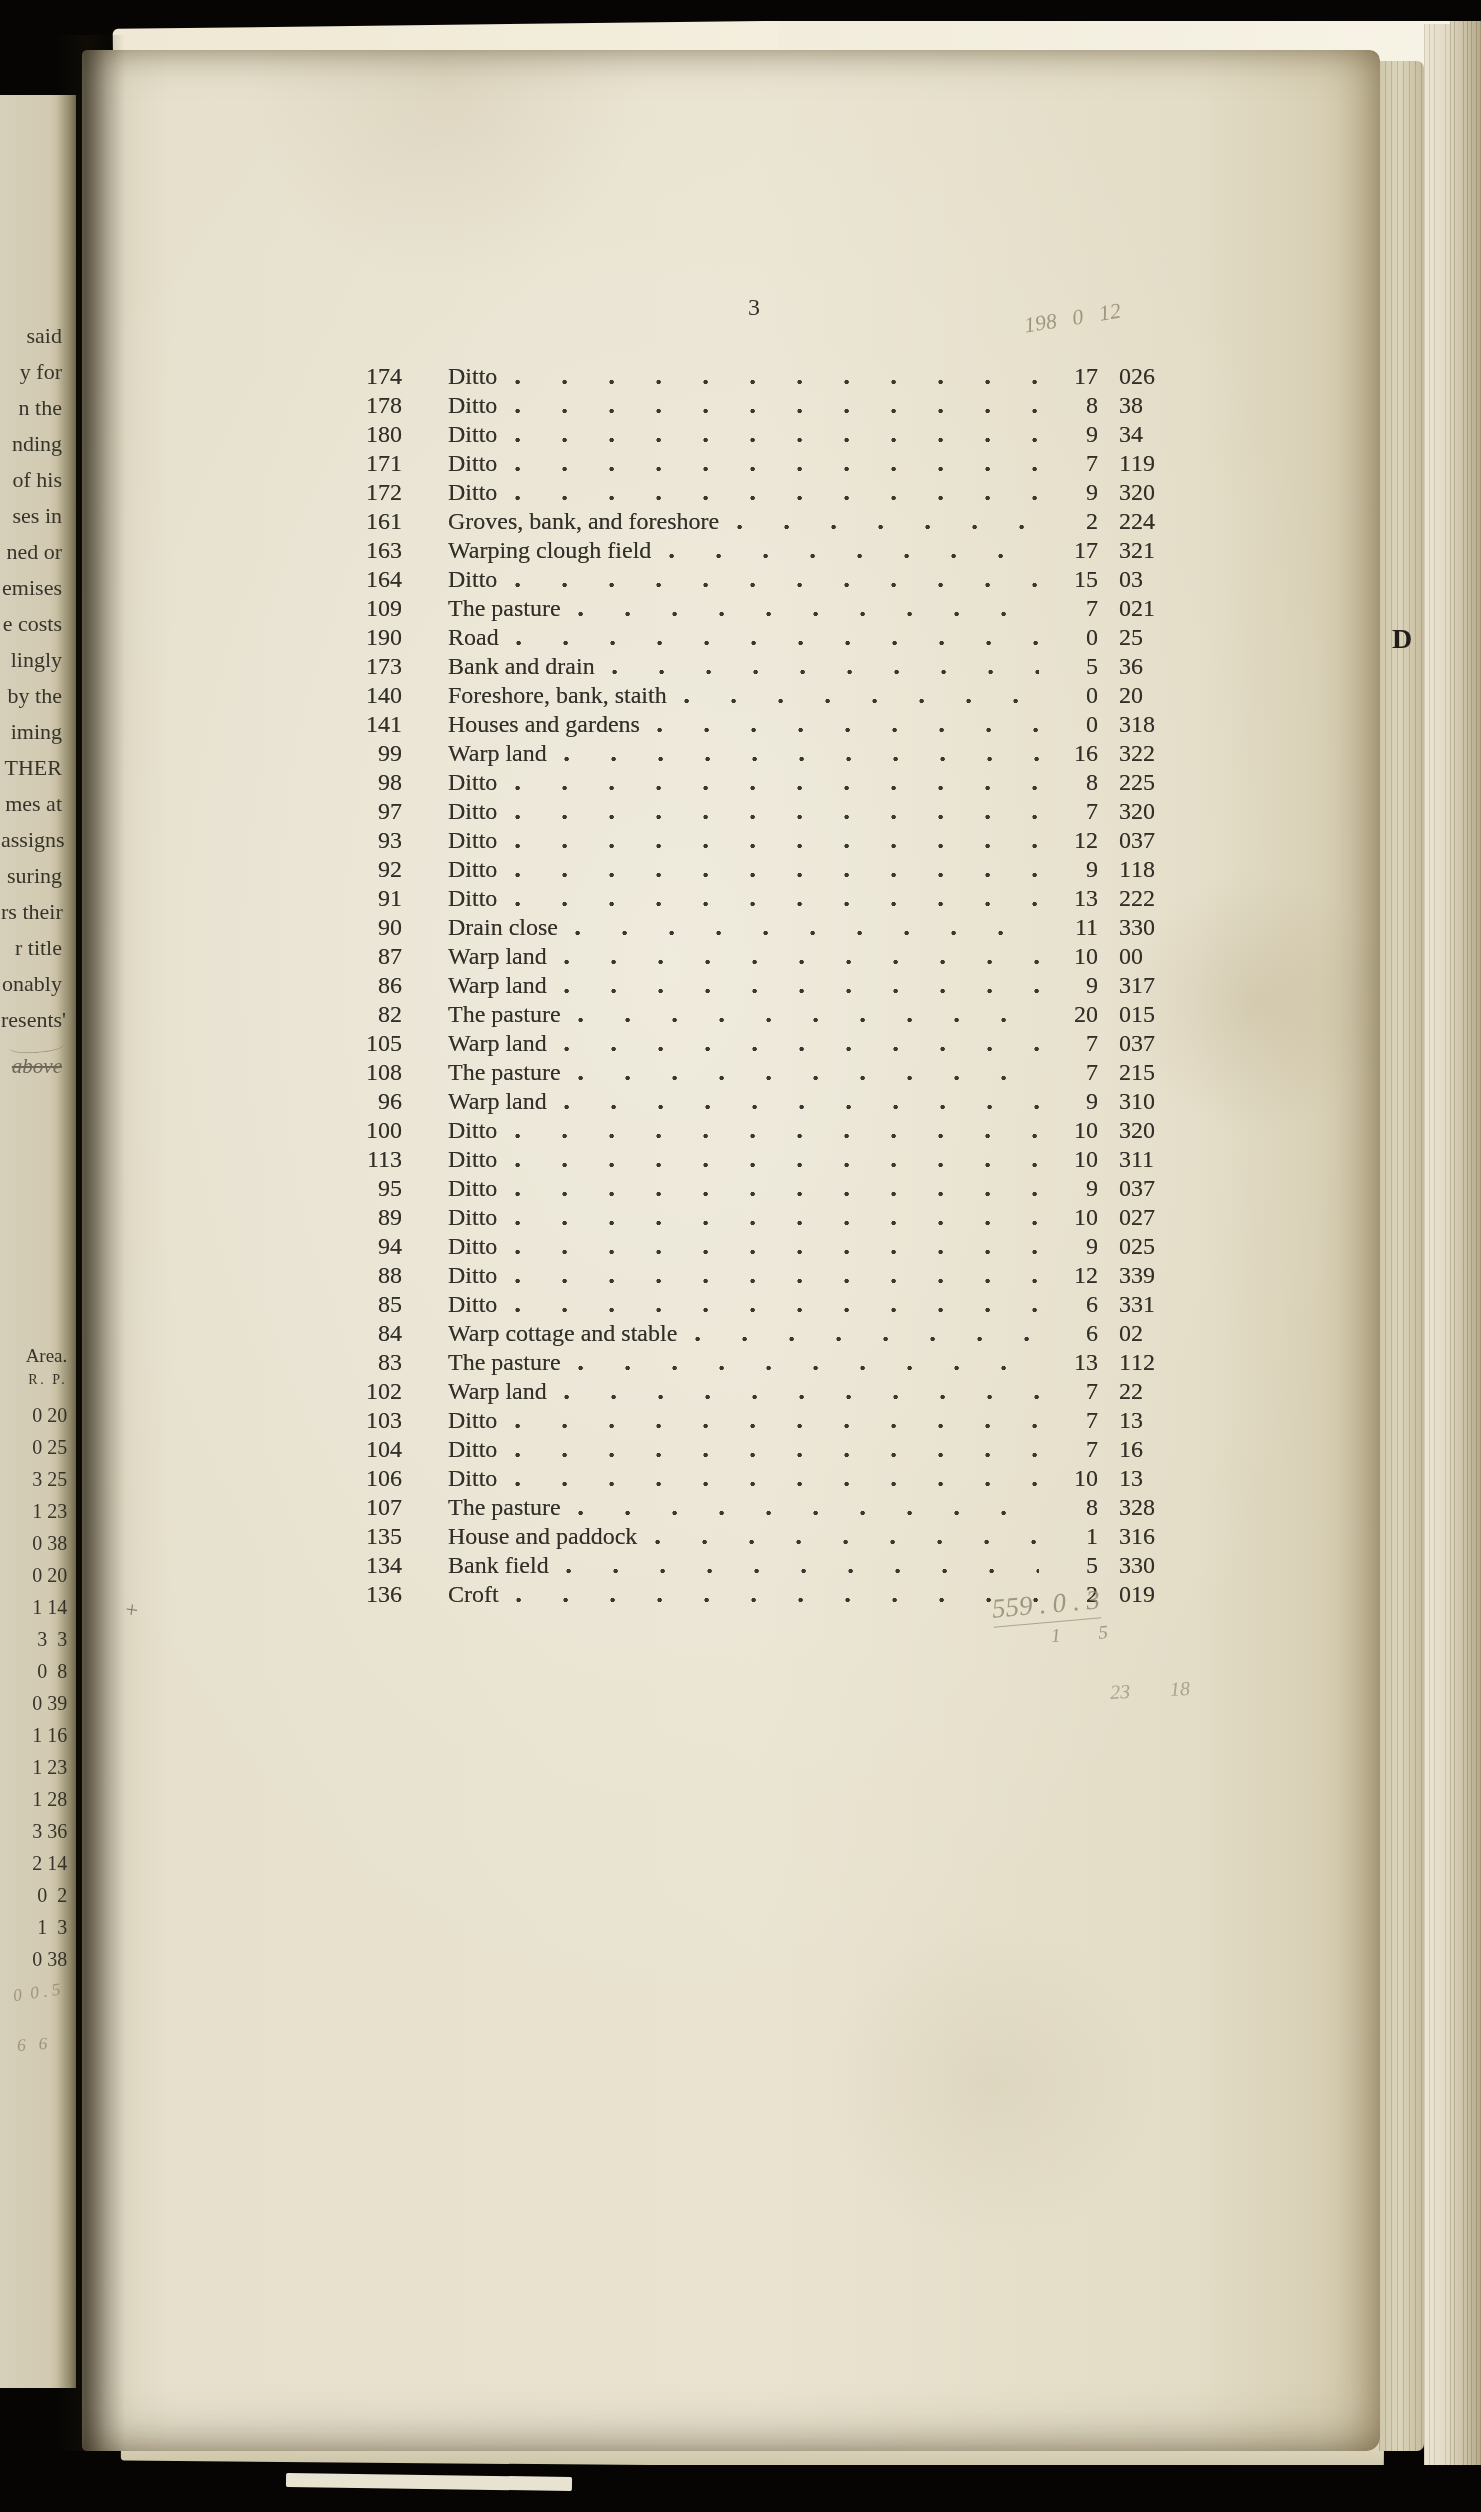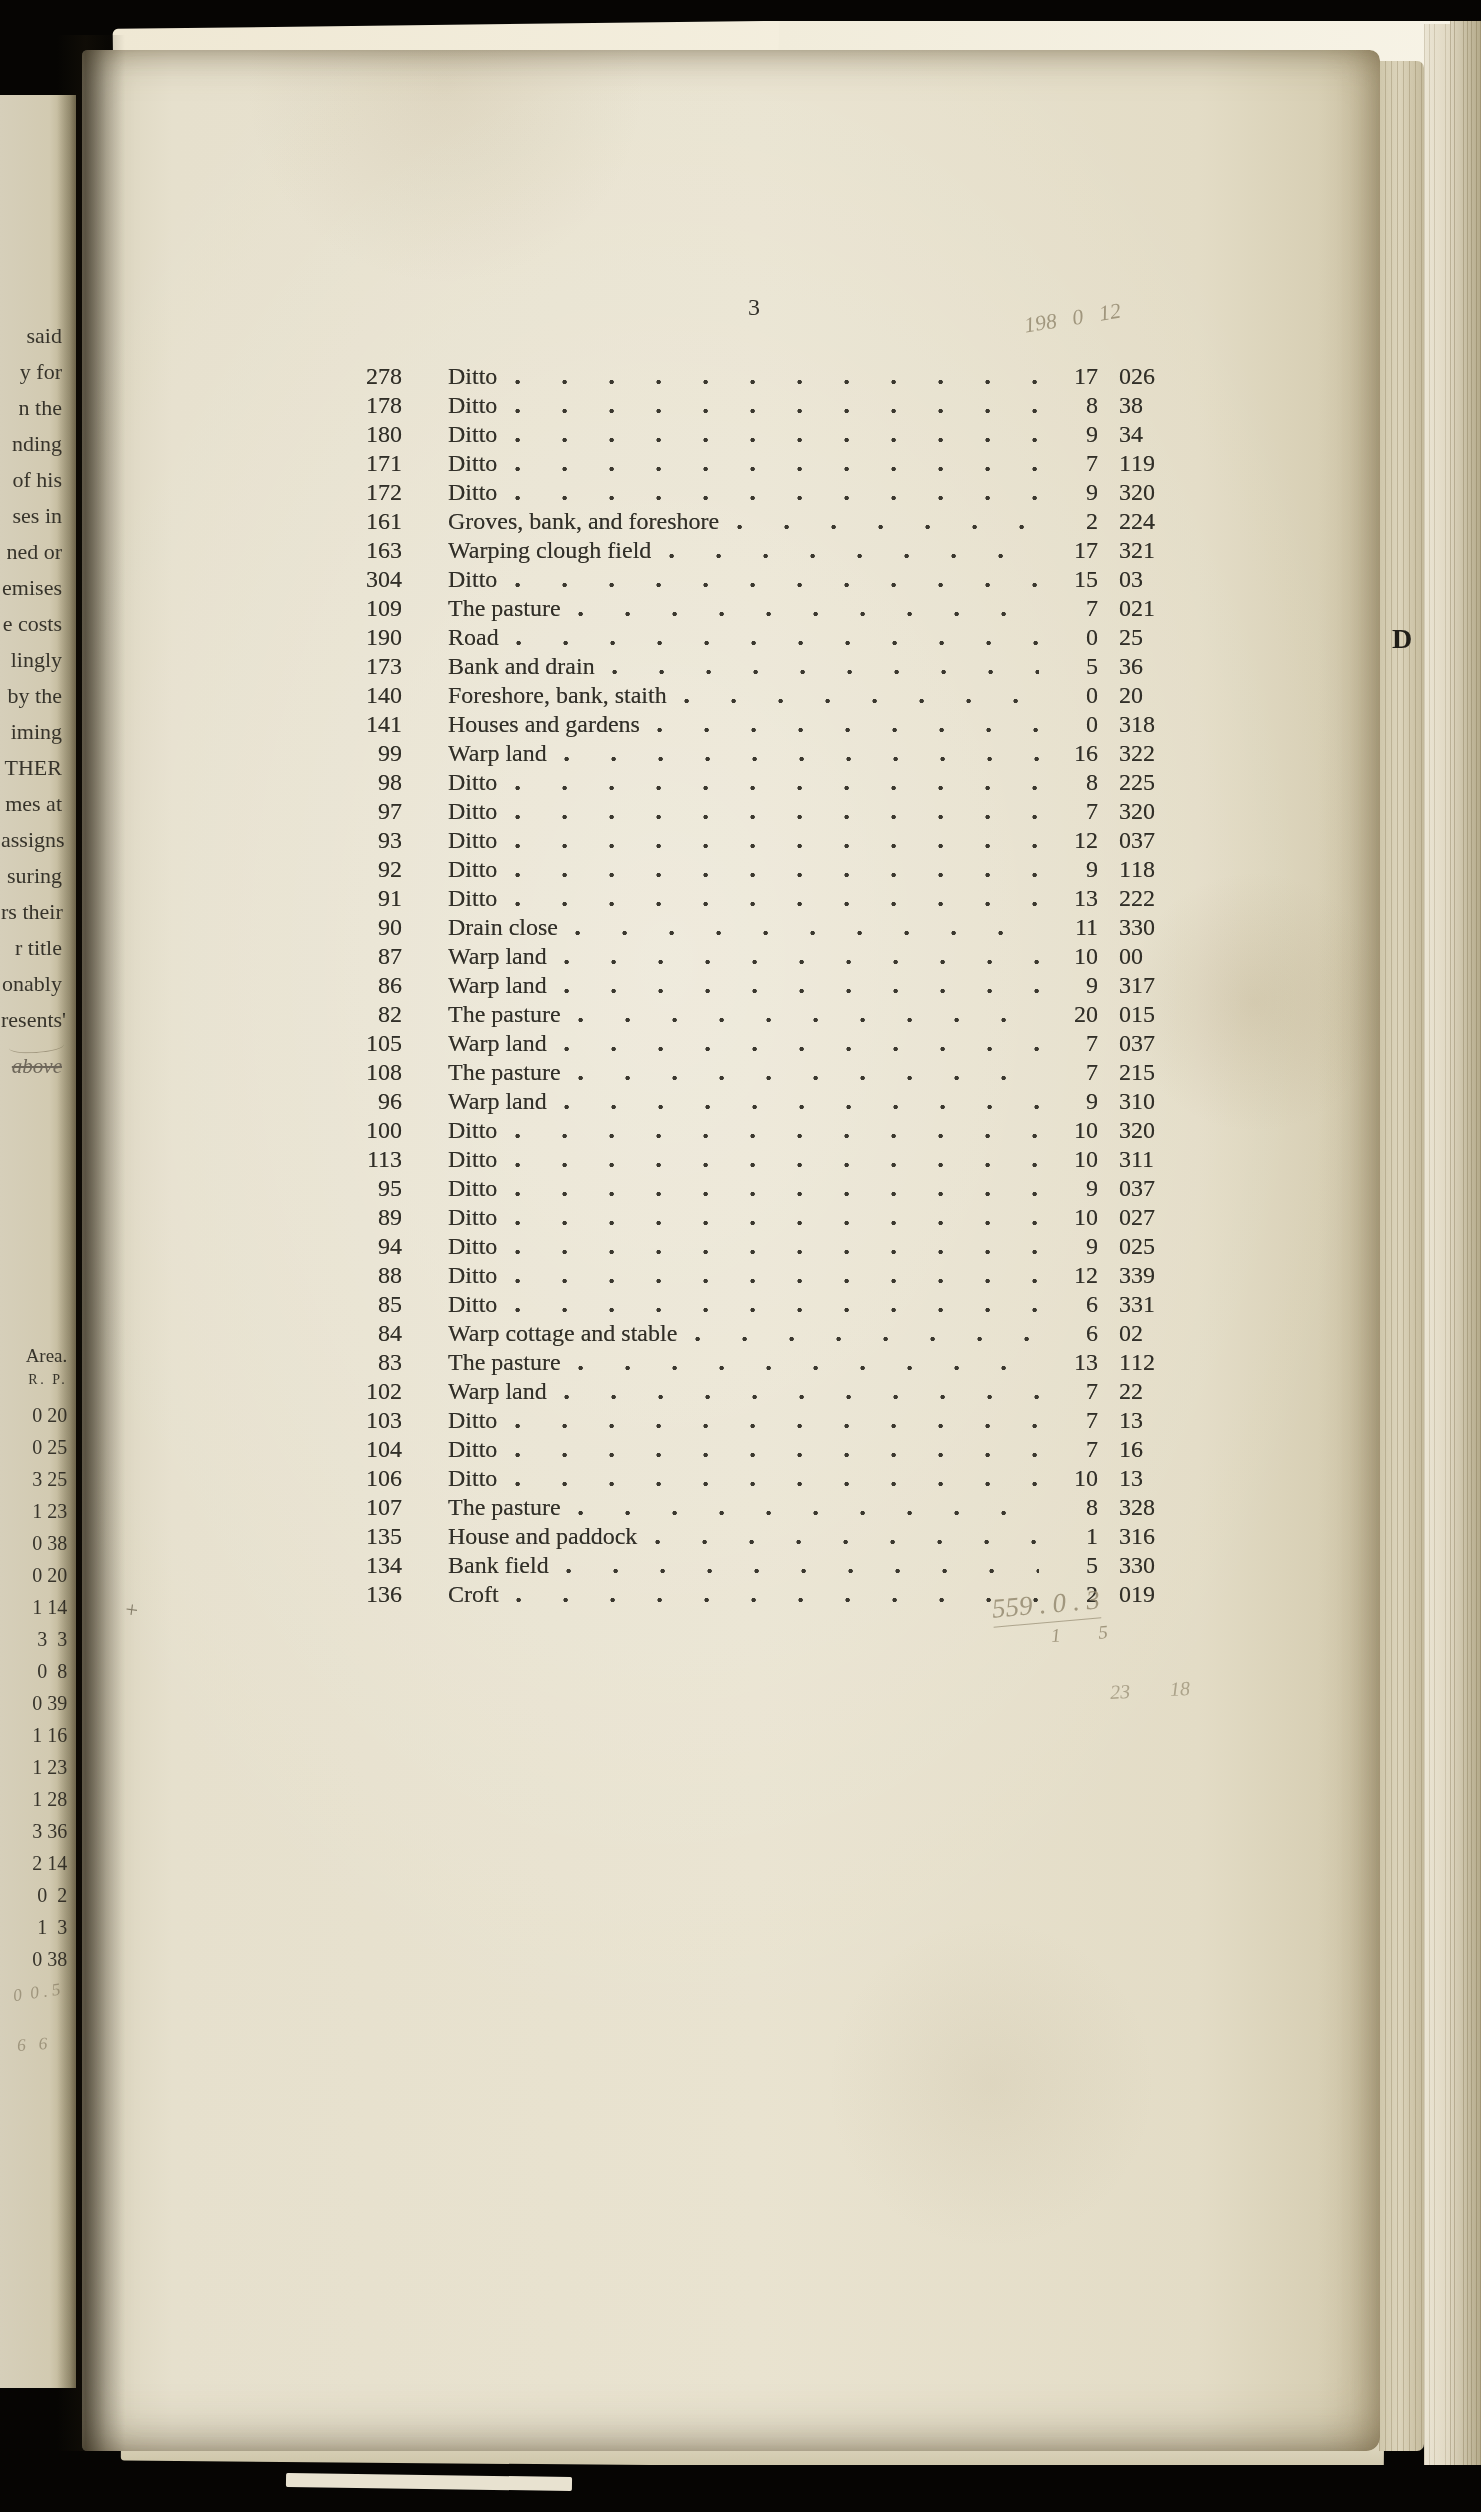--- a/index.html
+++ b/index.html
@@ -165,21 +165,21 @@
   </div>
   <div class="left-pencil" style="right:15.6px;top:1888px;font-size:17.3px;transform:rotate(-8deg);">0  0 . 5</div>
   <div class="left-pencil" style="right:29px;top:1940px;font-size:17.3px;transform:rotate(-4deg);">6   6</div>
 </div>
 
 <div class="main-page">
   <div class="page-number">3</div>
   <div class="pencil p-top">198   0   12</div>
   <div class="ptable" id="parcelTable">
       <div class="trow">
-        <span class="c-no">278</span>
+        <span class="c-no">174</span>
         <span class="c-desc">Ditto</span>
         <span class="c-leader"></span>
         <span class="c-a">17</span>
         <span class="c-r">0</span>
         <span class="c-p">26</span>
       </div>
       <div class="trow">
         <span class="c-no">178</span>
         <span class="c-desc">Ditto</span>
         <span class="c-leader"></span>
@@ -221,21 +221,21 @@
       </div>
       <div class="trow">
         <span class="c-no">163</span>
         <span class="c-desc">Warping clough field</span>
         <span class="c-leader"></span>
         <span class="c-a">17</span>
         <span class="c-r">3</span>
         <span class="c-p">21</span>
       </div>
       <div class="trow">
-        <span class="c-no">304</span>
+        <span class="c-no">164</span>
         <span class="c-desc">Ditto</span>
         <span class="c-leader"></span>
         <span class="c-a">15</span>
         <span class="c-r">0</span>
         <span class="c-p">3</span>
       </div>
       <div class="trow">
         <span class="c-no">109</span>
         <span class="c-desc">The pasture</span>
         <span class="c-leader"></span>

